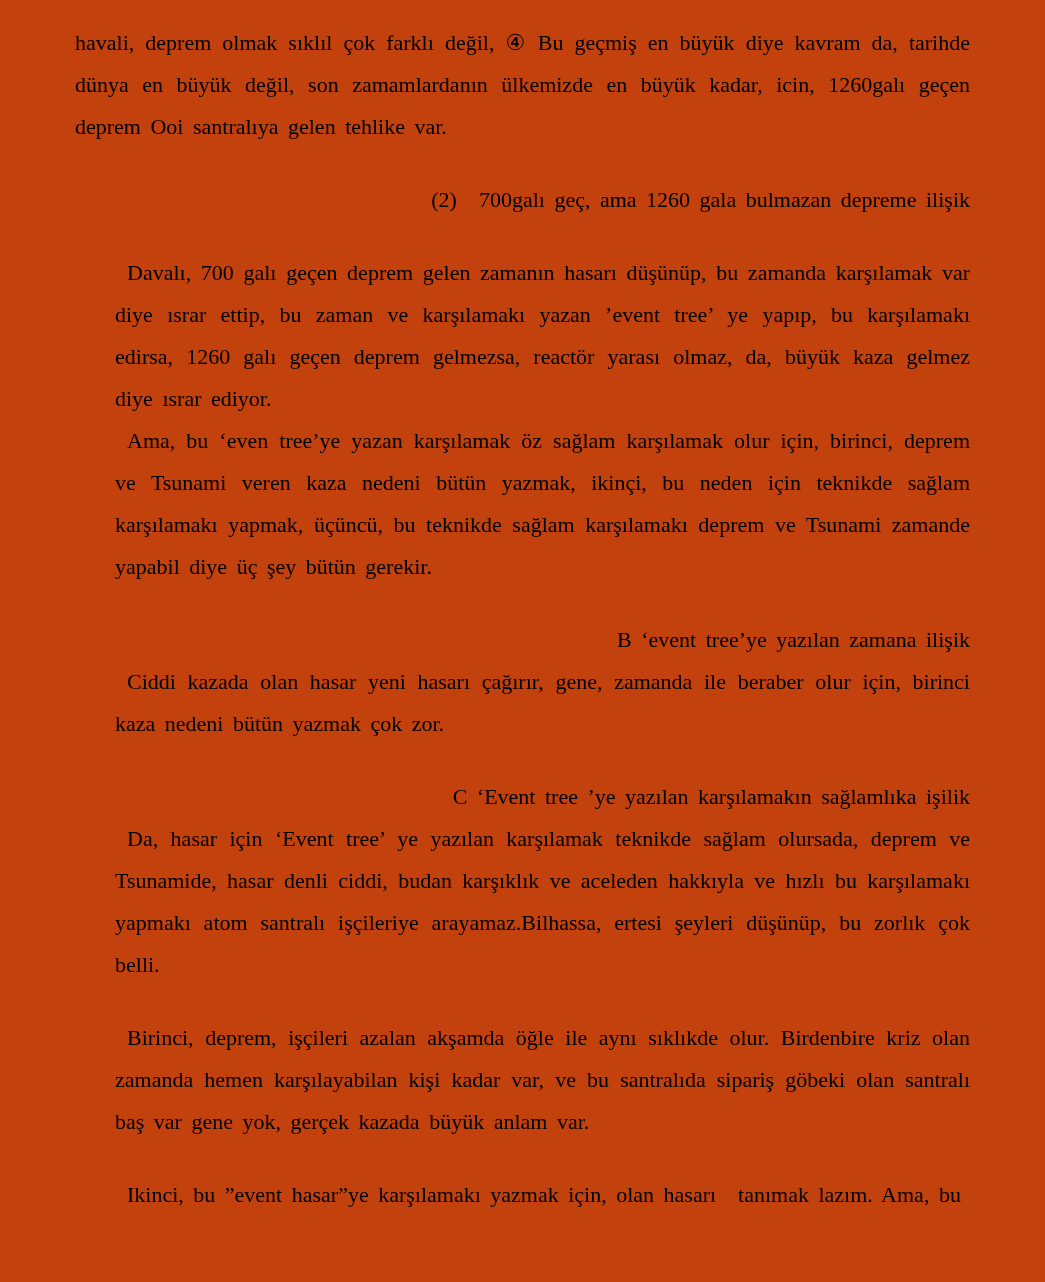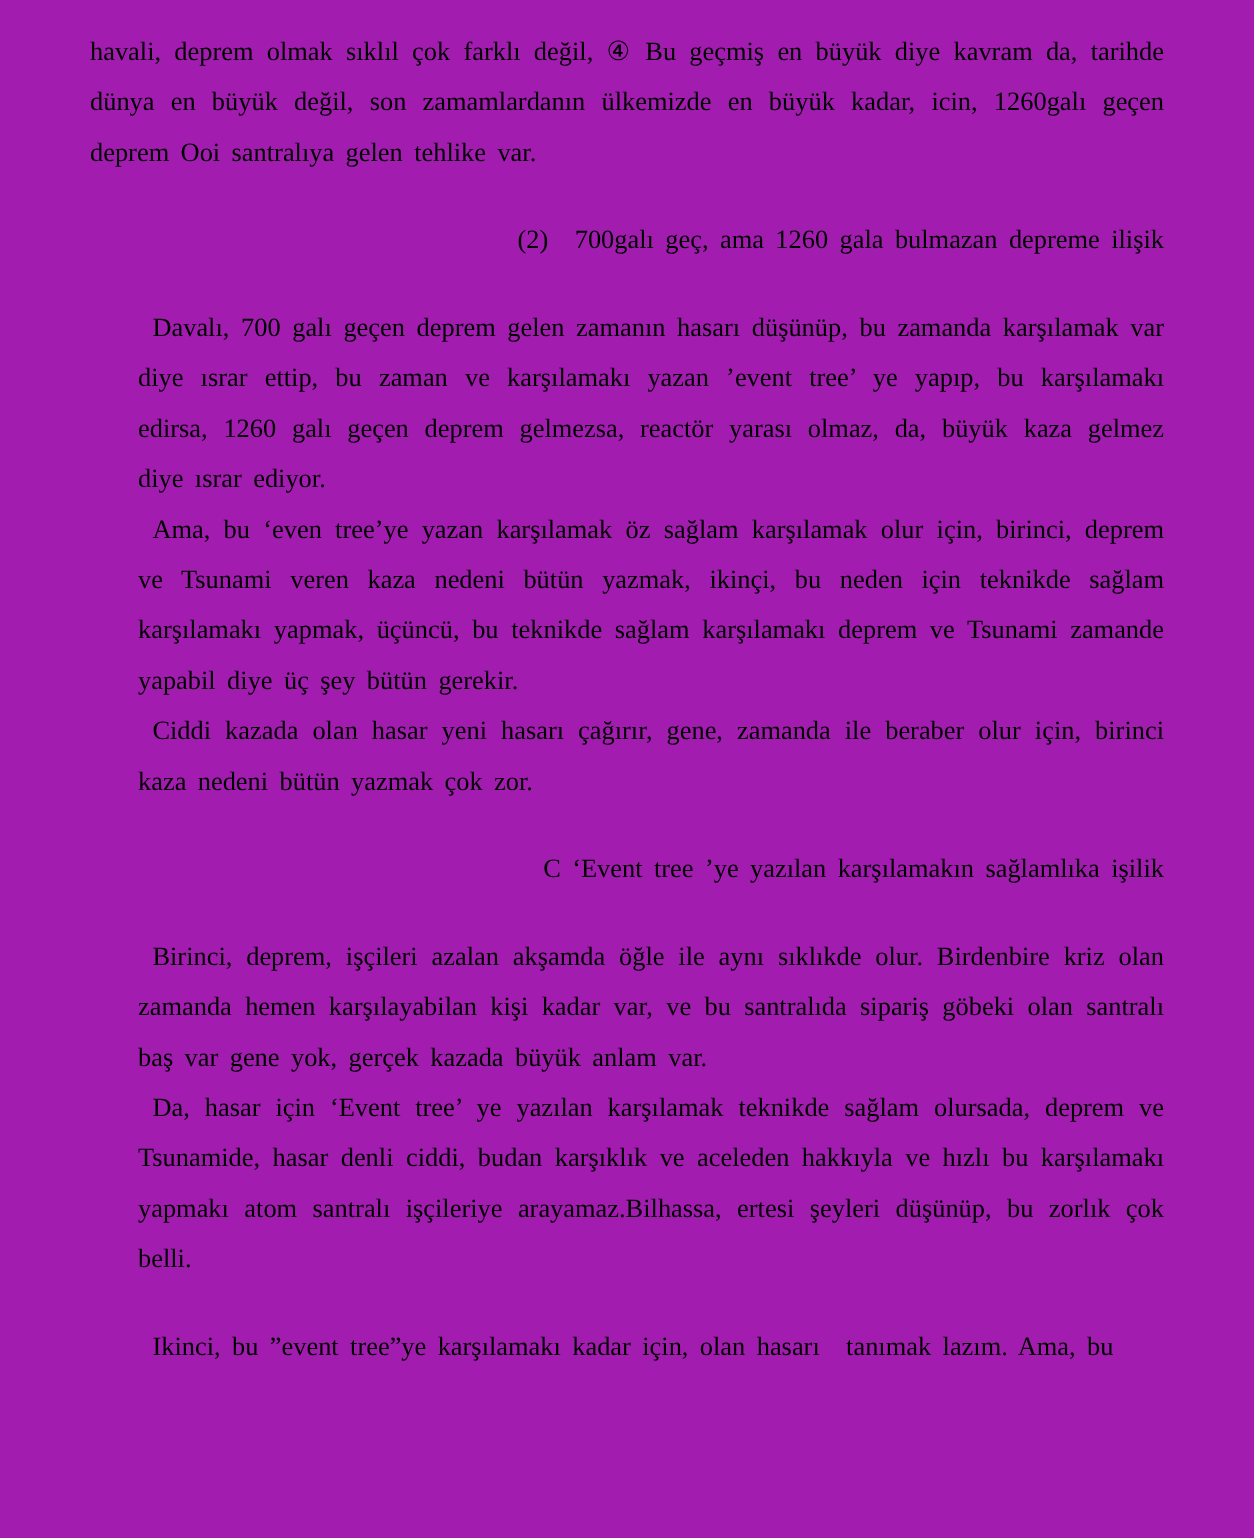--- a/index.html
+++ b/index.html
@@ -6,21 +6,21 @@
       margin: 0;
       padding: 0;
       background: #ffffff;
     }
     .page {
       position: relative;
       width: 1045px;
       height: 1282px;
       box-sizing: border-box;
       padding: 22px 75px 0 75px;
-      background: #a21caf;
+      background: #c2410c;
       color: #000000;
       font-family: "Liberation Serif", "DejaVu Serif", serif;
       font-size: 22px;
       line-height: 42px;
       overflow: hidden;
     }
     .block {
       margin: 0;
       word-spacing: 4px;
     }
@@ -45,24 +45,25 @@
 
   <p class="block para">havali, deprem olmak sıklıl çok farklı değil, ④ Bu geçmiş en büyük diye kavram da, tarihde dünya en büyük değil, son zamamlardanın ülkemizde en büyük kadar, icin, 1260galı geçen deprem Ooi santralıya gelen tehlike var.</p>
 
   <p class="block heading gap">(2)　700galı geç, ama 1260 gala bulmazan depreme ilişik</p>
 
 
   <p class="block para indent gap">Davalı, 700 galı geçen deprem gelen zamanın hasarı düşünüp, bu zamanda karşılamak var diye ısrar ettip, bu zaman ve karşılamakı yazan ’event tree’ ye yapıp, bu karşılamakı edirsa, 1260 galı geçen deprem gelmezsa, reactör yarası olmaz, da, büyük kaza gelmez diye ısrar ediyor.</p>
 
   <p class="block para indent">Ama, bu ‘even tree’ye yazan karşılamak öz sağlam karşılamak olur için, birinci, deprem ve Tsunami veren kaza nedeni bütün yazmak, ikinçi, bu neden için teknikde sağlam karşılamakı yapmak, üçüncü, bu teknikde sağlam karşılamakı deprem ve Tsunami zamande yapabil diye üç şey bütün gerekir.</p>
 
+  <p class="block heading gap">B ‘event tree’ye yazılan zamana ilişik</p>
 
   <p class="block para indent">Ciddi kazada olan hasar yeni hasarı çağırır, gene, zamanda ile beraber olur için, birinci kaza nedeni bütün yazmak çok zor.</p>
 
   <p class="block heading gap">C ‘Event tree ’ye yazılan karşılamakın sağlamlıka işilik</p>
 
+  <p class="block para indent">Da, hasar için ‘Event tree’ ye yazılan karşılamak teknikde sağlam olursada, deprem ve Tsunamide, hasar denli ciddi, budan karşıklık ve aceleden hakkıyla ve hızlı bu karşılamakı yapmakı atom santralı işçileriye arayamaz.Bilhassa, ertesi şeyleri düşünüp, bu zorlık çok belli.</p>
+
   <p class="block para indent gap">Birinci, deprem, işçileri azalan akşamda öğle ile aynı sıklıkde olur. Birdenbire kriz olan zamanda hemen karşılayabilan kişi kadar var, ve bu santralıda sipariş göbeki olan santralı baş var gene yok, gerçek kazada büyük anlam var.</p>
 
-  <p class="block para indent">Da, hasar için ‘Event tree’ ye yazılan karşılamak teknikde sağlam olursada, deprem ve Tsunamide, hasar denli ciddi, budan karşıklık ve aceleden hakkıyla ve hızlı bu karşılamakı yapmakı atom santralı işçileriye arayamaz.Bilhassa, ertesi şeyleri düşünüp, bu zorlık çok belli.</p>
-
-  <p class="block para indent gap">Ikinci, bu ”event tree”ye karşılamakı kadar için, olan hasarı　tanımak lazım. Ama, bu</p>
+  <p class="block para indent gap">Ikinci, bu ”event hasar”ye karşılamakı yazmak için, olan hasarı　tanımak lazım. Ama, bu</p>
 
 </div>
 
 </body></html>

